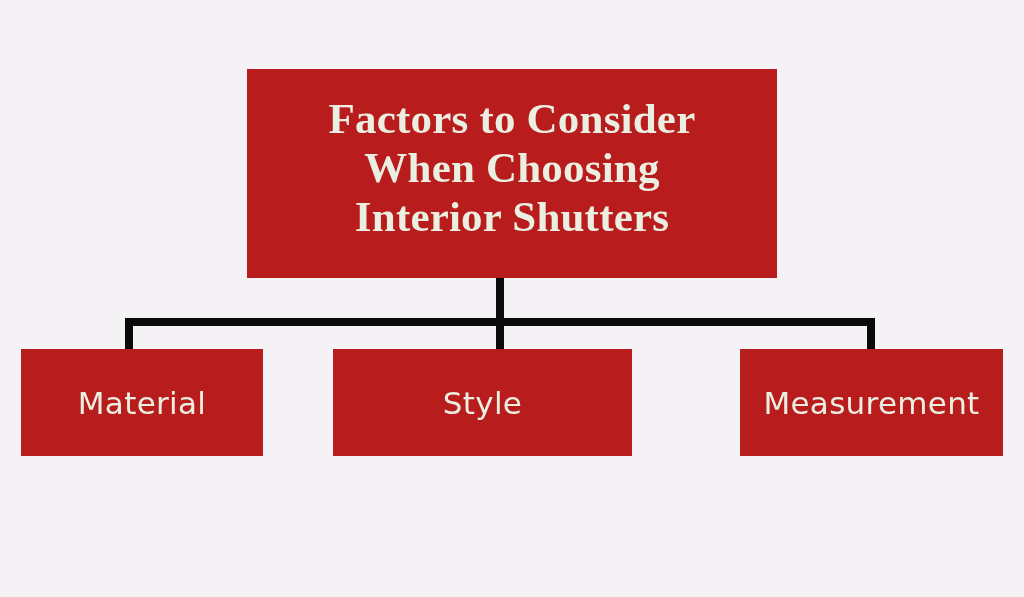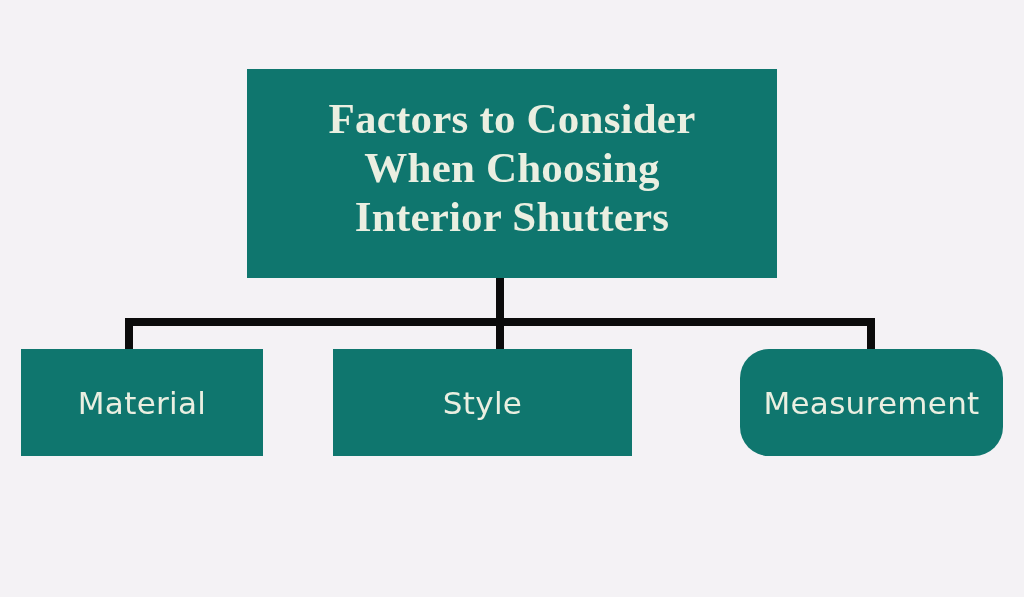--- a/index.html
+++ b/index.html
@@ -18,21 +18,21 @@
   #diagram {
     position: relative;
     width: 1024px;
     height: 597px;
     background: #f4f2f5;
   }
 
   
   .node {
     position: absolute;
-    background: #0f766e;
+    background: #b91c1c;
     box-sizing: border-box;
     display: flex;
     align-items: center;
     justify-content: center;
     text-align: center;
   }
 
   #root-node {
     left: 247px;
     top: 69px;
@@ -96,21 +96,21 @@
     height: 33px;
   }
 
   
   .child-node {
     top: 349px;
     height: 107px;
   }
   #child-material { left: 21px;  width: 242px; }
   #child-style    { left: 333px; width: 299px; }
-  #child-measurement { left: 740px; width: 263px; border-radius: 29px; }
+  #child-measurement { left: 740px; width: 263px; }
 
   .child-label {
     color: #eaefe1;
     font-family: "DejaVu Sans", "Liberation Sans", sans-serif;
     font-weight: 400;
     font-size: 31px;
     line-height: 34px;
     letter-spacing: 0.3px;
     padding: 0 10px;
     margin: 4px;

